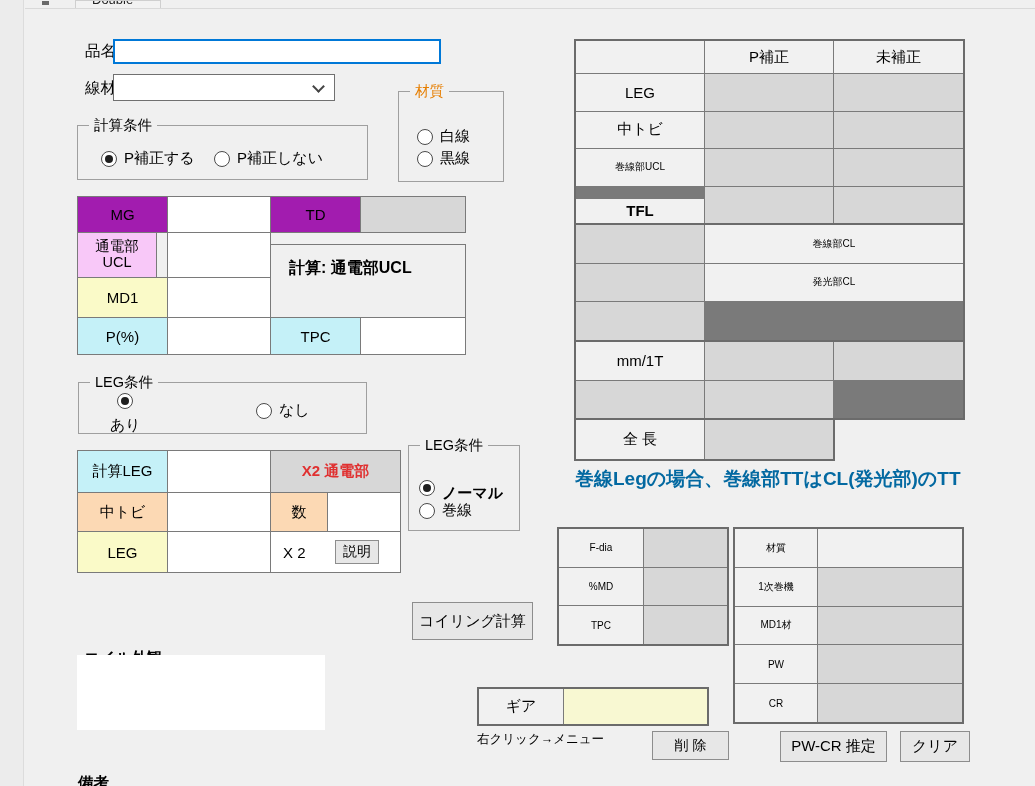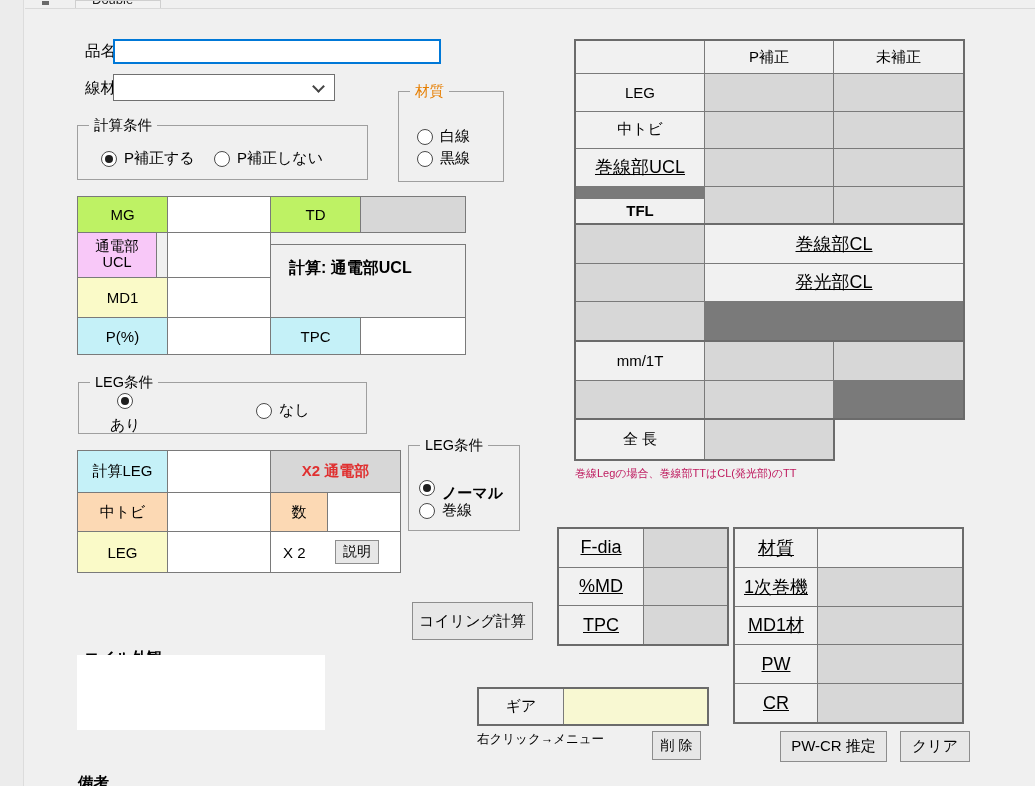--- a/index.html
+++ b/index.html
@@ -36,43 +36,43 @@
   .gtitle.orange { color: #e67e00; }
 
   
   .radio { position: absolute; display: flex; align-items: center; gap: 7px; font-size: 15px; }
   .rdot { width: 16px; height: 16px; border-radius: 50%; border: 1px solid #4a4a4a; background: #fff; flex: none; position: relative; }
   .radio.on .rdot::after { content: ""; position: absolute; inset: 3px; border-radius: 50%; background: #1f1f1f; }
 
   
   .cell { position: absolute; border: 1px solid #7a7a7a; display: flex; align-items: center; justify-content: center; font-size: 15px; background: #fff; }
   .cellin { position: absolute; border: 1px solid #7a7a7a; background: #fff; font: 15px "Liberation Sans", sans-serif; padding: 0 4px; }
-  .green  { background: #bef264; }
+  .green  { background: #a21caf; }
   .green2 { background: #b9f2b9; }
   .pink   { background: #f8c8f8; }
   .pink2  { background: #f9c7f9; }
   .yellow { background: #fafac8; }
   .cyan   { background: #c5f1f8; }
   .cyan2  { background: #bff0fa; }
   .peach  { background: #fcd9b4; }
   .grayv  { background: #d7d7d7; }
   .plain  { background: #f0f0f0; }
   .pre    { white-space: pre-line; line-height: 1.1; text-align: center; }
 
   
   .gridtable { position: absolute; display: grid; gap: 1px; background: #7a7a7a; border: 2px solid #6b6b6b; }
   .nt { border-top: 0; }
   .gc { display: flex; align-items: center; justify-content: center; font-size: 15px; background: #f1f1f1; }
   .gc.val { background: #d7d7d7; }
-  .gc.sm { font-size: 18px; text-decoration: underline; }
+  .gc.sm { font-size: 10px; }
 
   
   .btn { position: absolute; background: #e7e7e7; border: 1px solid #8d8d8d; display: flex; align-items: center; justify-content: center; font-size: 15px; cursor: default; }
 
-  .note-blue { color: #be185d; font-weight: normal; font-size: 11px; }
+  .note-blue { color: #0369a1; font-weight: bold; font-size: 19px; }
   .hint { font-size: 12.5px; }
   .red-b { color: #e03030; font-weight: bold; }
   .whitebox { position: absolute; background: #fff; }
 </style>
 </head>
 <body>
 
 <div class="abs left-rail"></div>
 <div class="abs tab-line"></div>
 <div class="abs tab-frag"></div>
@@ -236,16 +236,16 @@
   <div class="gc val"></div>
   <div class="gc sm cyan2">CR</div>
   <div class="gc val"></div>
 </div>
 
 <div class="gridtable" style="left:477px;top:687px;width:232px;height:39px;grid-template-columns:84px 1fr;grid-template-rows:1fr;">
   <div class="gc green">ギア</div>
   <div class="gc" style="background:#f8f8d2;"></div>
 </div>
 <div class="abs hint" style="left:477px;top:731px;">右クリック→メニュー</div>
-<div class="btn" style="left:652px;top:731px;width:49px;height:29px;font-size:14px;">削 除</div>
+<div class="btn" style="left:652px;top:731px;width:77px;height:29px;font-size:14px;">削 除</div>
 
 <div class="btn" style="left:780px;top:731px;width:107px;height:31px;">PW-CR 推定</div>
 <div class="btn" style="left:900px;top:731px;width:70px;height:31px;">クリア</div>
 
 </body></html>

